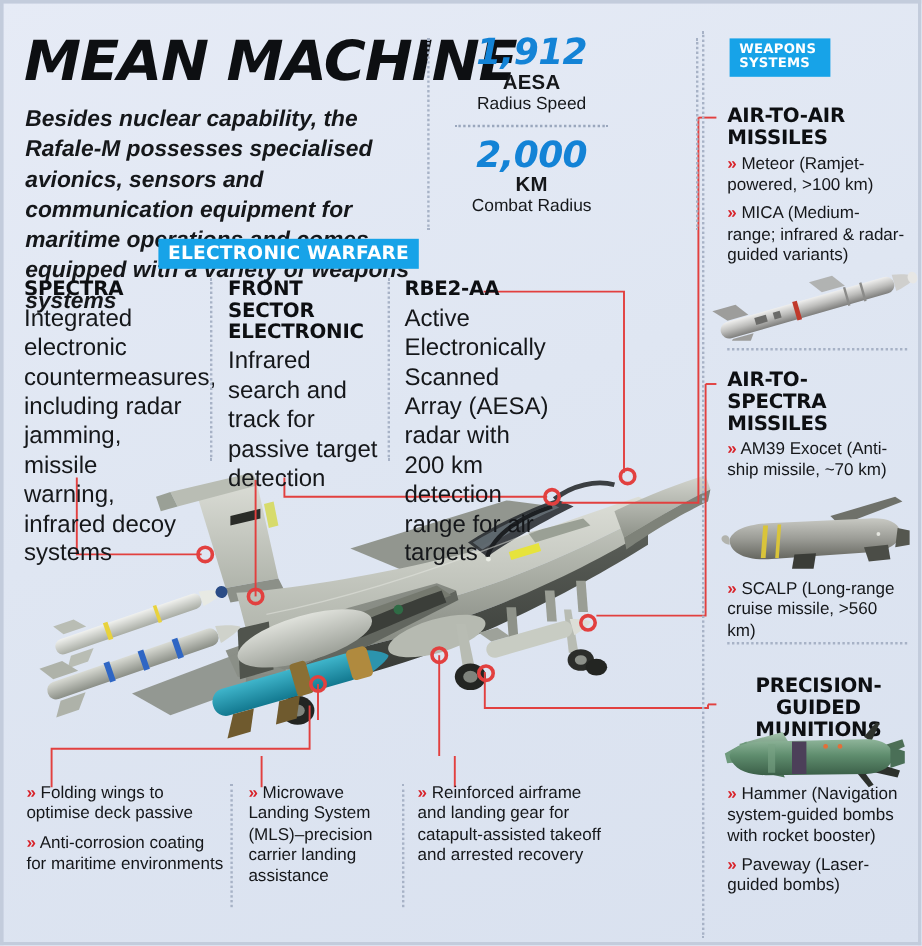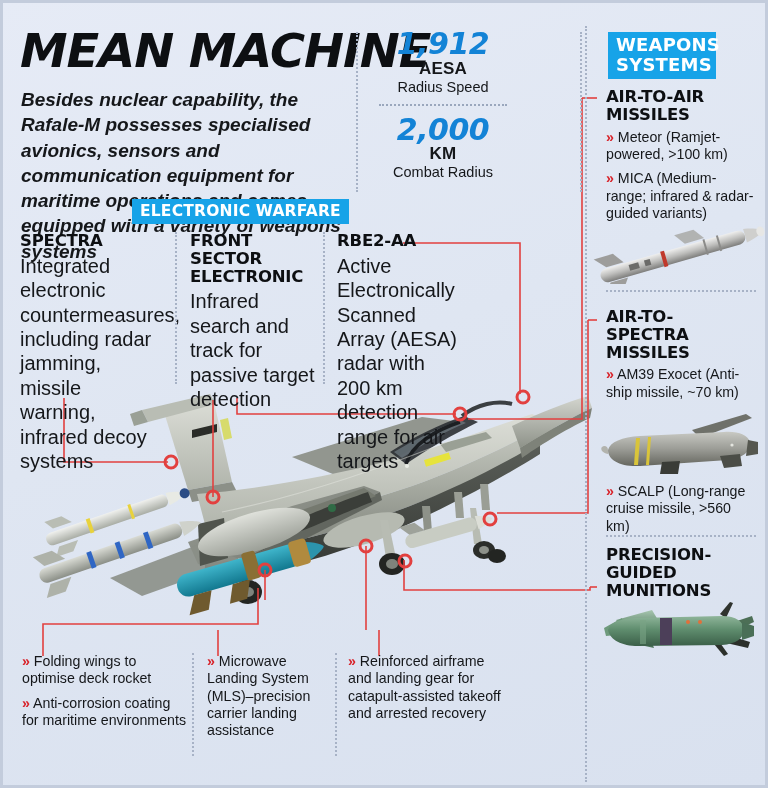--- a/index.html
+++ b/index.html
@@ -293,21 +293,21 @@
       <div class="stat-label">Radius Speed</div>
     </div>
     <div class="stat-div"></div>
     <div>
       <div class="stat-num">2,000</div>
       <div class="stat-unit">KM</div>
       <div class="stat-label">Combat Radius</div>
     </div>
   </div>
 
-  <div class="banner two-line" style="left:608px; top:32px; width:108px; font-size:18px;">
+  <div class="banner two-line" style="left:608px; top:32px; width:84px; font-size:11px;">
     <span>WEAPONS</span><br>
     <span>SYSTEMS</span>
   </div>
 
   <div class="banner" style="left:132px; top:199px;">ELECTRONIC WARFARE</div>
 
   <div class="panel" style="left:20px; top:232px; width:140px;">
     <div class="sec-title">SPECTRA</div>
     <div class="sec-body">Integrated electronic countermeasures, including radar jamming, missile warning, infrared decoy systems</div>
   </div>
@@ -325,21 +325,21 @@
 
   <div class="panel" style="left:337px; top:232px; width:125px;">
     <div class="sec-title">RBE2-AA</div>
     <div class="sec-body">Active Electronically Scanned Array (AESA) radar with 200 km detection range for air targets</div>
   </div>
 
 
   <div class="panel" style="left:22px; top:653px; width:165px;">
     <div class="bullet">
       <span class="chev">»</span>
-      <span>Folding wings to optimise deck rocket</span>
+      <span>Folding wings to optimise deck passive</span>
     </div>
     <div class="bullet">
       <span class="chev">»</span>
       <span>Anti-corrosion coating for maritime environments</span>
     </div>
   </div>
   <div class="vdotted" style="left:192px; top:653px; height:103px;"></div>
 
   <div class="panel" style="left:207px; top:653px; width:133px;">
     <div class="bullet">
@@ -437,21 +437,21 @@
 
   <div class="panel" style="left:606px; top:483px; width:152px;">
     <div class="bullet">
       <span class="chev">»</span>
       <span>SCALP (Long-range cruise missile, &gt;560 km)</span>
     </div>
   </div>
 
   <div class="hdotted" style="left:606px; top:535px; width:150px;"></div>
 
-  <div class="panel" style="left:606px; top:546px; width:152px;">
+  <div class="panel" style="left:606px; top:563px; width:152px;text-align:center;">
     <div class="rt-title">
       <span>PRECISION-</span><br>
       <span>GUIDED</span><br>
       <span>MUNITIONS</span>
     </div>
   </div>
 
   <svg class="art" style="left:602px; top:600px; width:160px; height:62px;" viewBox="0 0 160 62">
     <defs>
       <linearGradient id="gbG" x1="0" y1="0" x2="0" y2="1">
@@ -478,19 +478,29 @@
 
     <path d="M58,18 L70,18 L70,45 L58,45 Z" fill="#4c3f59"></path>
 
     <circle cx="86" cy="22" r="2" fill="#e2703a"></circle>
     <circle cx="98" cy="22" r="2" fill="#e2703a"></circle>
     <path d="M38,20 L44,20 L44,44 L38,44 Z" fill="#79a486" opacity="0.6"></path>
 
     <path d="M140,22 L152,26 L152,36 L140,40 Z" fill="#4a6f57"></path>
   </svg>
 
+  <div class="panel" style="left:606px; top:654px; width:152px;">
+    <div class="bullet">
+      <span class="chev">»</span>
+      <span>Hammer (Navigation system-guided bombs with rocket booster)</span>
+    </div>
+    <div class="bullet">
+      <span class="chev">»</span>
+      <span>Paveway (Laser-guided bombs)</span>
+    </div>
+  </div>
 
   <div class="edge" style="left:0; top:0; width:768px; height:3px;"></div>
   <div class="edge" style="left:0; bottom:0; width:768px; height:3px;"></div>
   <div class="edge" style="left:0; top:0; width:3px; height:788px;"></div>
   <div class="edge" style="right:0; top:0; width:3px; height:788px;"></div>
 
 </div>
 
 </body></html>

